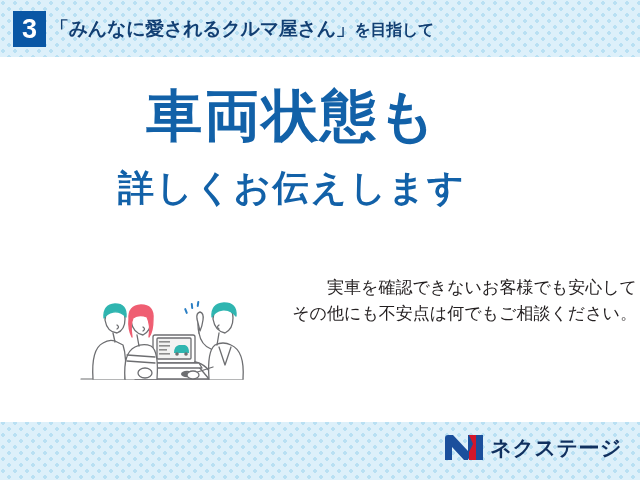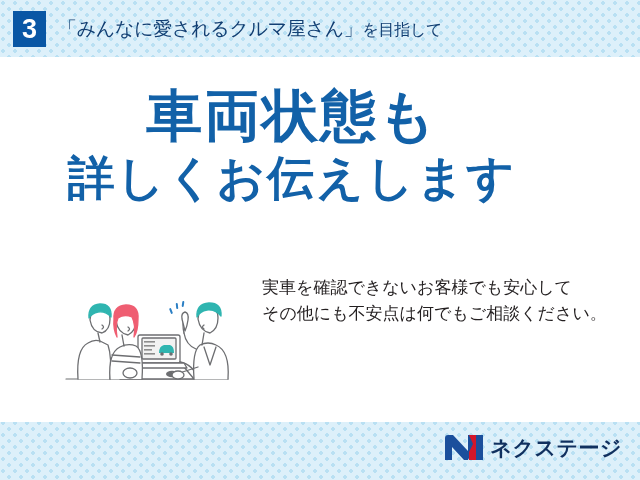--- a/index.html
+++ b/index.html
@@ -45,24 +45,24 @@
     background: #0a57a5;
     color: #ffffff;
     font-size: 27px;
     font-weight: bold;
     line-height: 36px;
     text-align: center;
     flex: 0 0 auto;
     letter-spacing: 0;
   }
   .header-title {
-    margin-left: 12px;
+    margin-left: 4px;
     color: #123f73;
     font-size: 19px;
-    font-weight: normal;
+    font-weight: bold;
     white-space: nowrap;
     letter-spacing: -0.3px;
     text-align: right;
   }
   .header-title .tail {
     font-size: 16px;
   }
 
   
   .panel {
@@ -84,31 +84,32 @@
     font-weight: bold;
     letter-spacing: 2px;
     line-height: 1.12;
   }
   .headline .line1 {
     display: block;
     font-size: 56px;
   }
   .headline .line2 {
     display: block;
-    font-size: 47px;
-    margin-top: 4px;
+    font-size: 36px;
+    margin-top: 20px;
   }
 
   
   .bottom-row {
     position: absolute;
-    left: 0;
+    left: 15px;
     top: 218px;
     width: 580px;
     height: 140px;
+    text-align: right;
   }
 
   .illustration {
     position: absolute;
     left: 52px;
     top: 0;
     width: 190px;
     height: 112px;
   }
 

